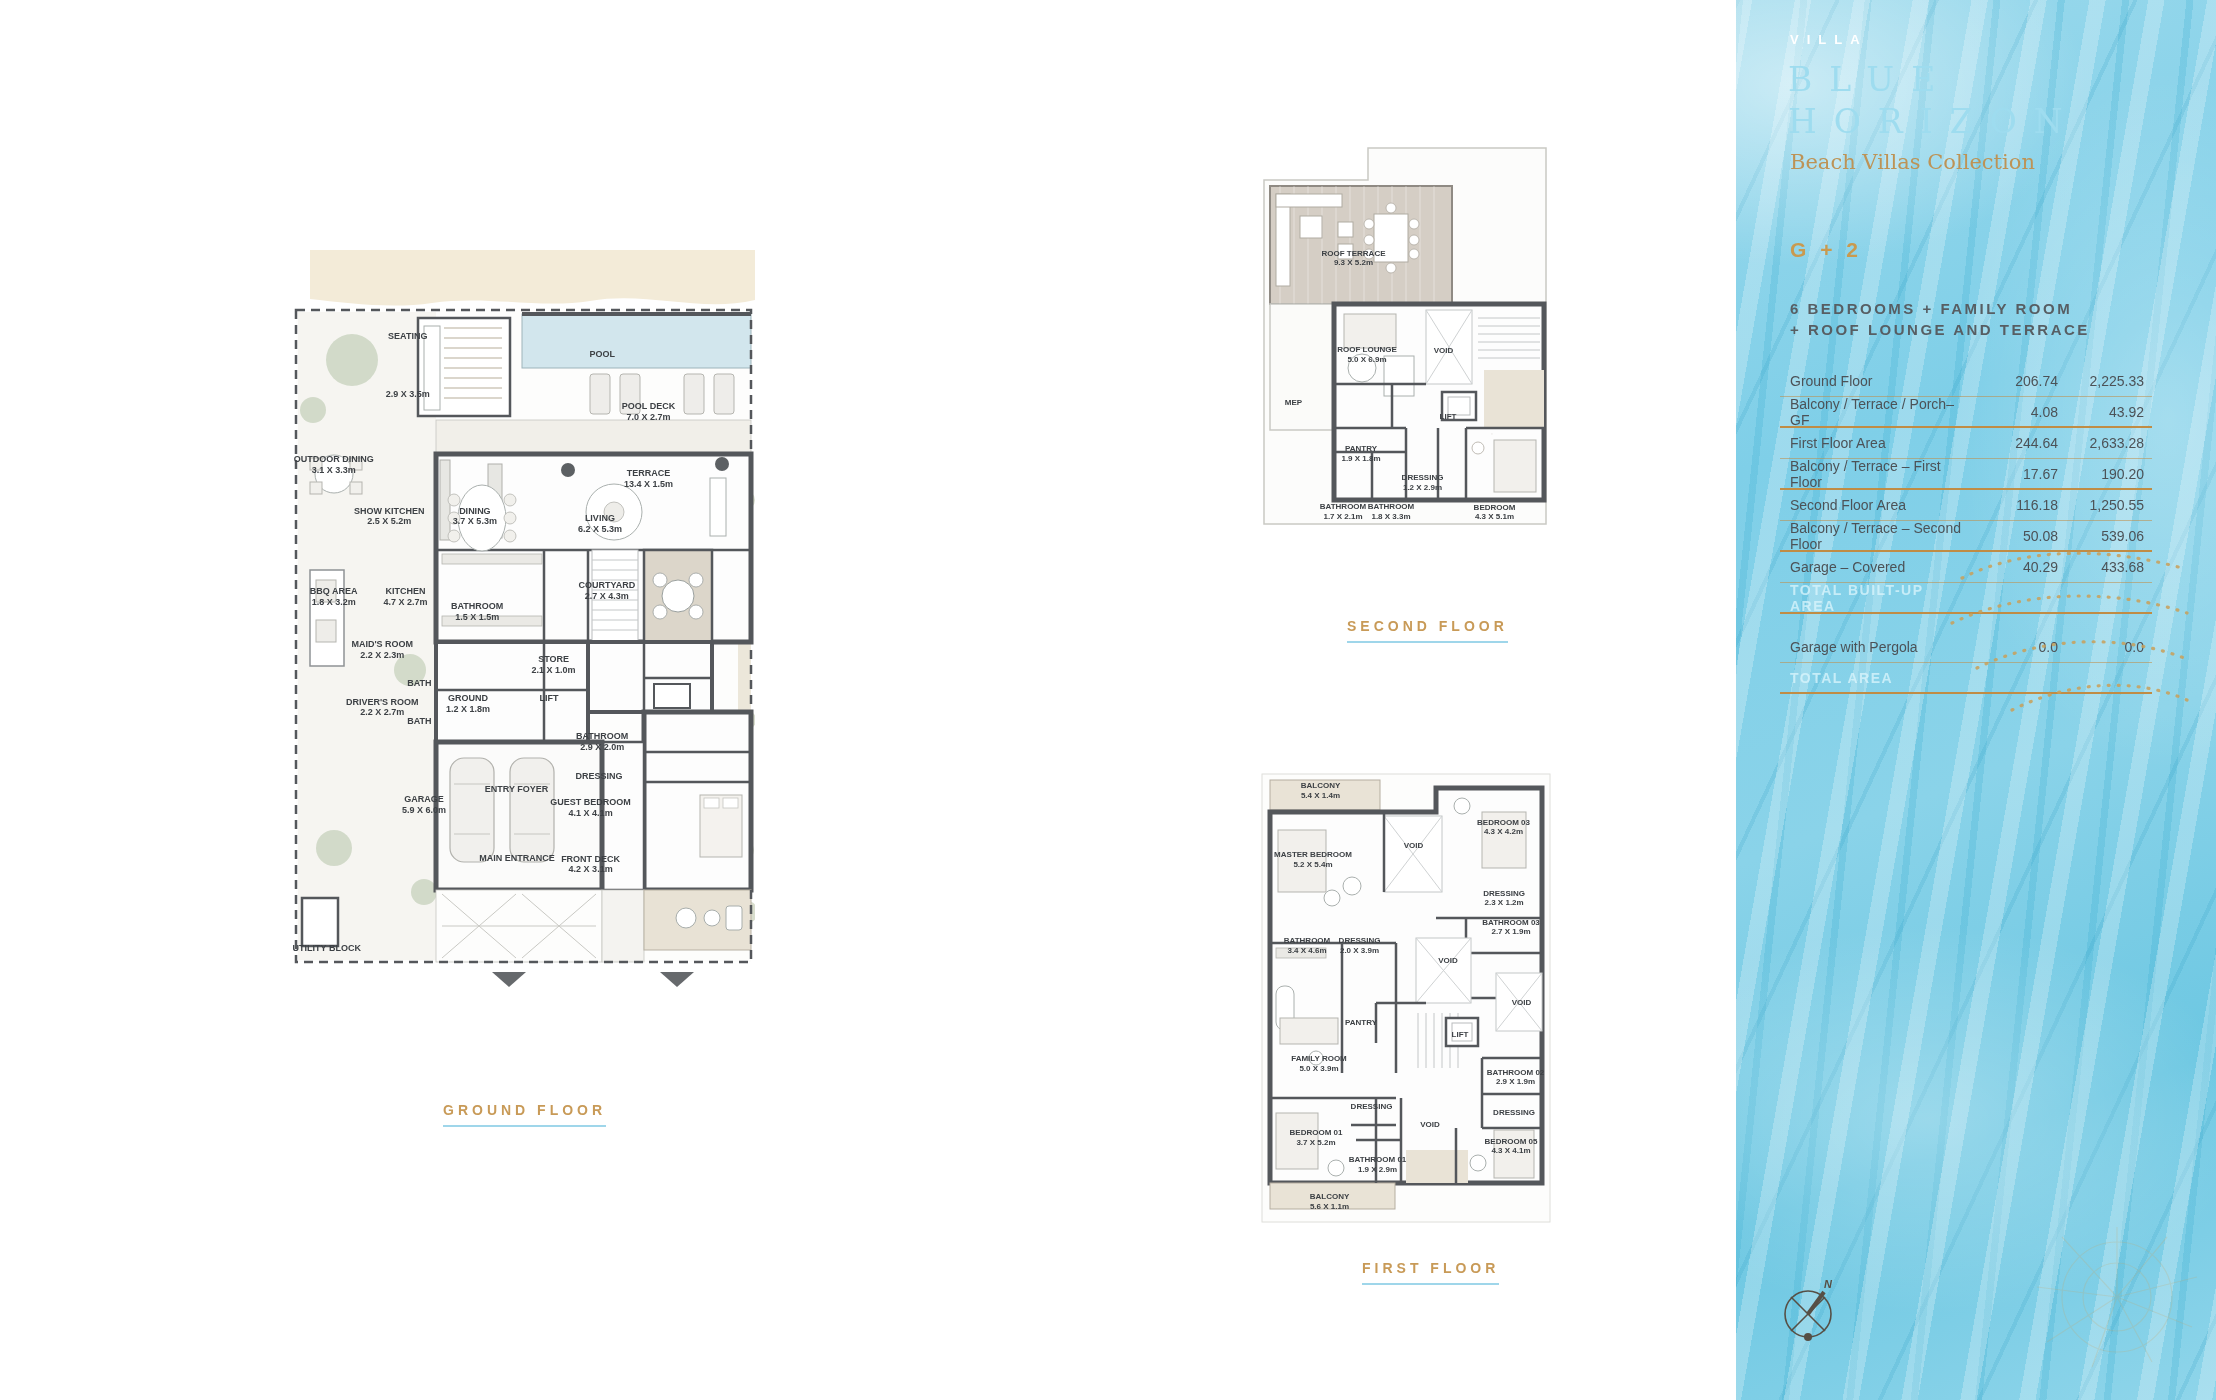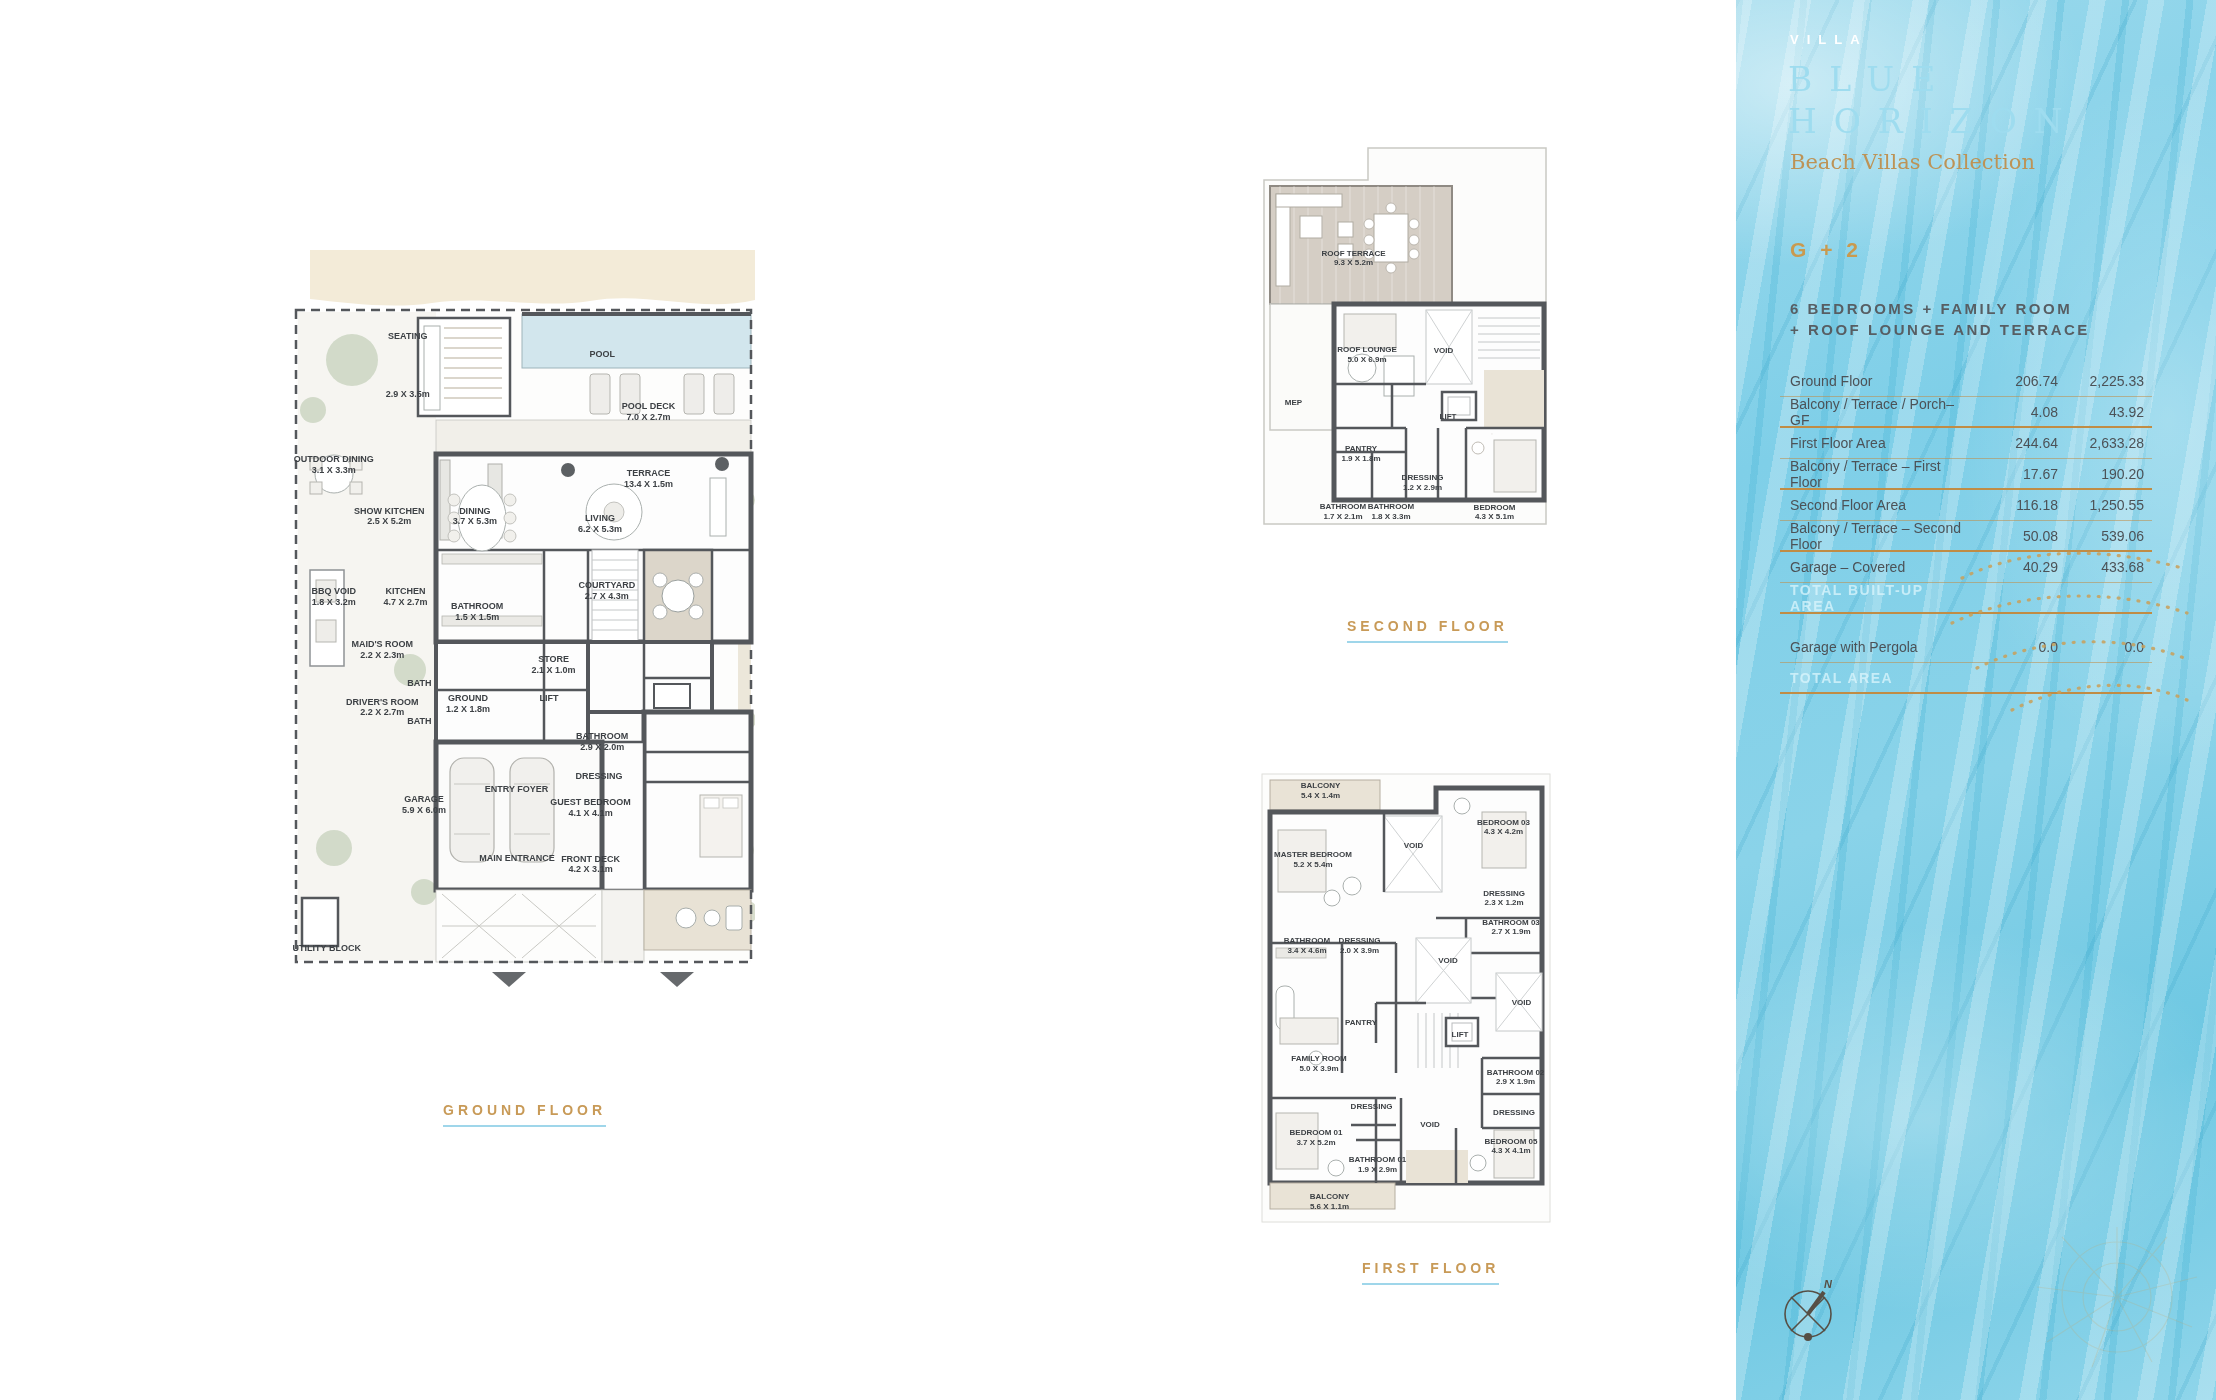--- a/index.html
+++ b/index.html
@@ -259,21 +259,21 @@
         </div>
         <div class="room-label" style="left: 39.5%; top: 35.3%;">
           <span class="rl-name">DINING</span>
           <span class="rl-dims">3.7 X 5.3m</span>
         </div>
         <div class="room-label" style="left: 66.5%; top: 36.3%;">
           <span class="rl-name">LIVING</span>
           <span class="rl-dims">6.2 X 5.3m</span>
         </div>
         <div class="room-label" style="left: 9%; top: 46%;">
-          <span class="rl-name">BBQ VOID</span>
+          <span class="rl-name">BBQ AREA</span>
           <span class="rl-dims">1.8 X 3.2m</span>
         </div>
         <div class="room-label" style="left: 24.5%; top: 46%;">
           <span class="rl-name">KITCHEN</span>
           <span class="rl-dims">4.7 X 2.7m</span>
         </div>
         <div class="room-label" style="left: 40%; top: 48%;">
           <span class="rl-name">BATHROOM</span>
           <span class="rl-dims">1.5 X 1.5m</span>
         </div>

